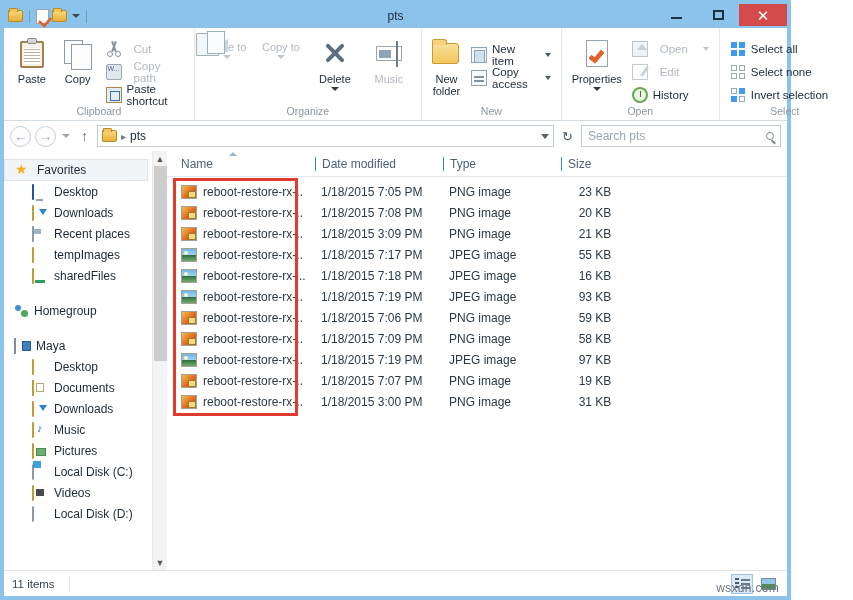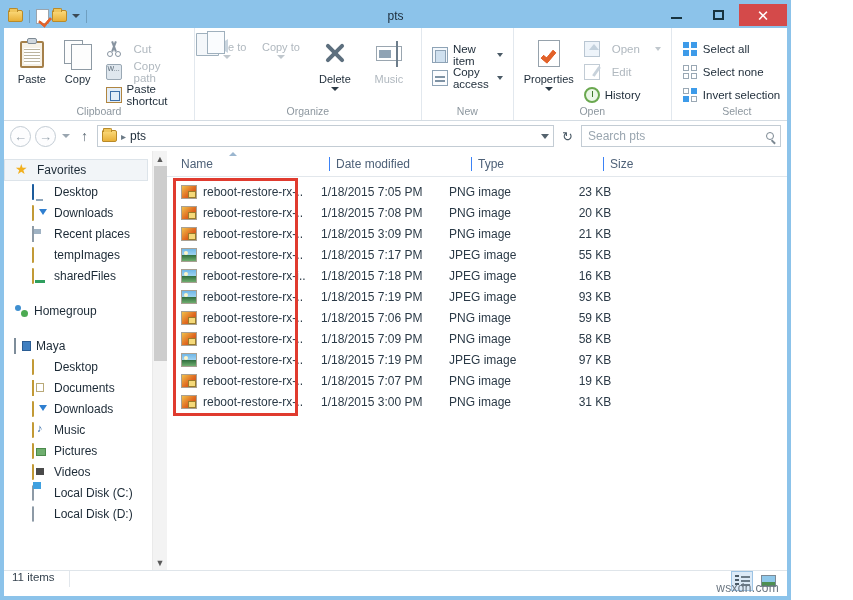--- a/index.html
+++ b/index.html
@@ -448,21 +448,20 @@
   .scroll-thumb {
     position: absolute; left: 1px; width: 13px; top: 0; height: 195px;
     background: #cdcdcd;
   }
 
   .filepane { flex: 1; min-width: 0; position: relative; background: #fff; }
   .colhead {
     display: flex; height: 26px; align-items: center;
     border-bottom: 1px solid #e2e7ec; font-size: 12px; color: #4e6178;
     padding-left: 8px;
-    gap: 14px;
   }
   .col { position: relative; padding-left: 6px; }
   .col + .col { border-left: 1px solid #3b82f6; }
   .c-name { width: 140px; }
   .c-date { width: 128px; }
   .c-type { width: 118px; }
   .c-size { width: 80px; text-align: left; }
   .c-rest { flex: 1; }
   .sortarrow {
     position: absolute; left: 54px; top: -5px;
@@ -503,21 +502,21 @@
 
   .redbox {
     position: absolute; pointer-events: none;
     border: 3px solid #e03b2f;
   }
 
   
   .statusbar {
     flex: none; height: 26px; background: #fff;
     border-top: 1px solid #dfe5ea;
-    display: flex; align-items: flex-start; padding: 0 8px;
+    display: flex; align-items: center; padding: 0 8px;
     font-size: 11.5px; color: #36434f;
   }
   .status-sep { width: 1px; height: 16px; background: #e2e7ec; margin-left: 14px; }
   .viewbtns { margin-left: auto; display: flex; align-items: center; gap: 4px; }
   .vbtn {
     width: 22px; height: 20px; position: relative;
     display: flex; align-items: center; justify-content: center;
   }
   .vbtn.sel { background: #dceaf7; border: 1px solid #9cc3e4; }
   .vb-details { width: 15px; height: 12px; position: relative; }
@@ -631,20 +630,26 @@
               <span class="art-rename"></span>
             </span>
           <span class="lbl">Music</span>
         </div>
       </div>
       <div class="rgroup-label">Organize</div>
     </div>
 
     <div class="rgroup">
       <div class="rgroup-body">
+        <div class="bigbtn" style="width:46px">
+          <span class="bigicon">
+              <span class="art-newfolder"></span>
+            </span>
+          <span class="lbl">New folder</span>
+        </div>
         <div class="smallcol" style="padding-top:10px">
           <div class="smallbtn">
             <span class="smallicon si-newitem"></span>
             <span>New item</span>
             <span class="mini-caret"></span>
           </div>
           <div class="smallbtn">
             <span class="smallicon si-easyaccess"></span>
             <span>Copy access</span>
             <span class="mini-caret"></span>
@@ -794,26 +799,26 @@
       </div>
       <div class="nav-item child">
         <span class="nico nico-music"><span class="nico-folder"></span></span>
         <span>Music</span>
       </div>
       <div class="nav-item child">
         <span class="nico nico-pics"><span class="nico-folder"></span></span>
         <span>Pictures</span>
       </div>
       <div class="nav-item child">
+        <span class="nico nico-diskwin"><span class="nico-disk"></span></span>
+        <span>Local Disk (C:)</span>
+      </div>
+      <div class="nav-item child">
         <span class="nico nico-video"><span class="nico-folder"></span></span>
         <span>Videos</span>
-      </div>
-      <div class="nav-item child">
-        <span class="nico nico-diskwin"><span class="nico-disk"></span></span>
-        <span>Local Disk (C:)</span>
       </div>
       <div class="nav-item child">
         <span class="nico"><span class="nico-disk"></span></span>
         <span>Local Disk (D:)</span>
       </div>
     </div>
 
     <div class="navscroll">
       <div class="scroll-arrow">▲</div>
       <div class="scroll-track">

